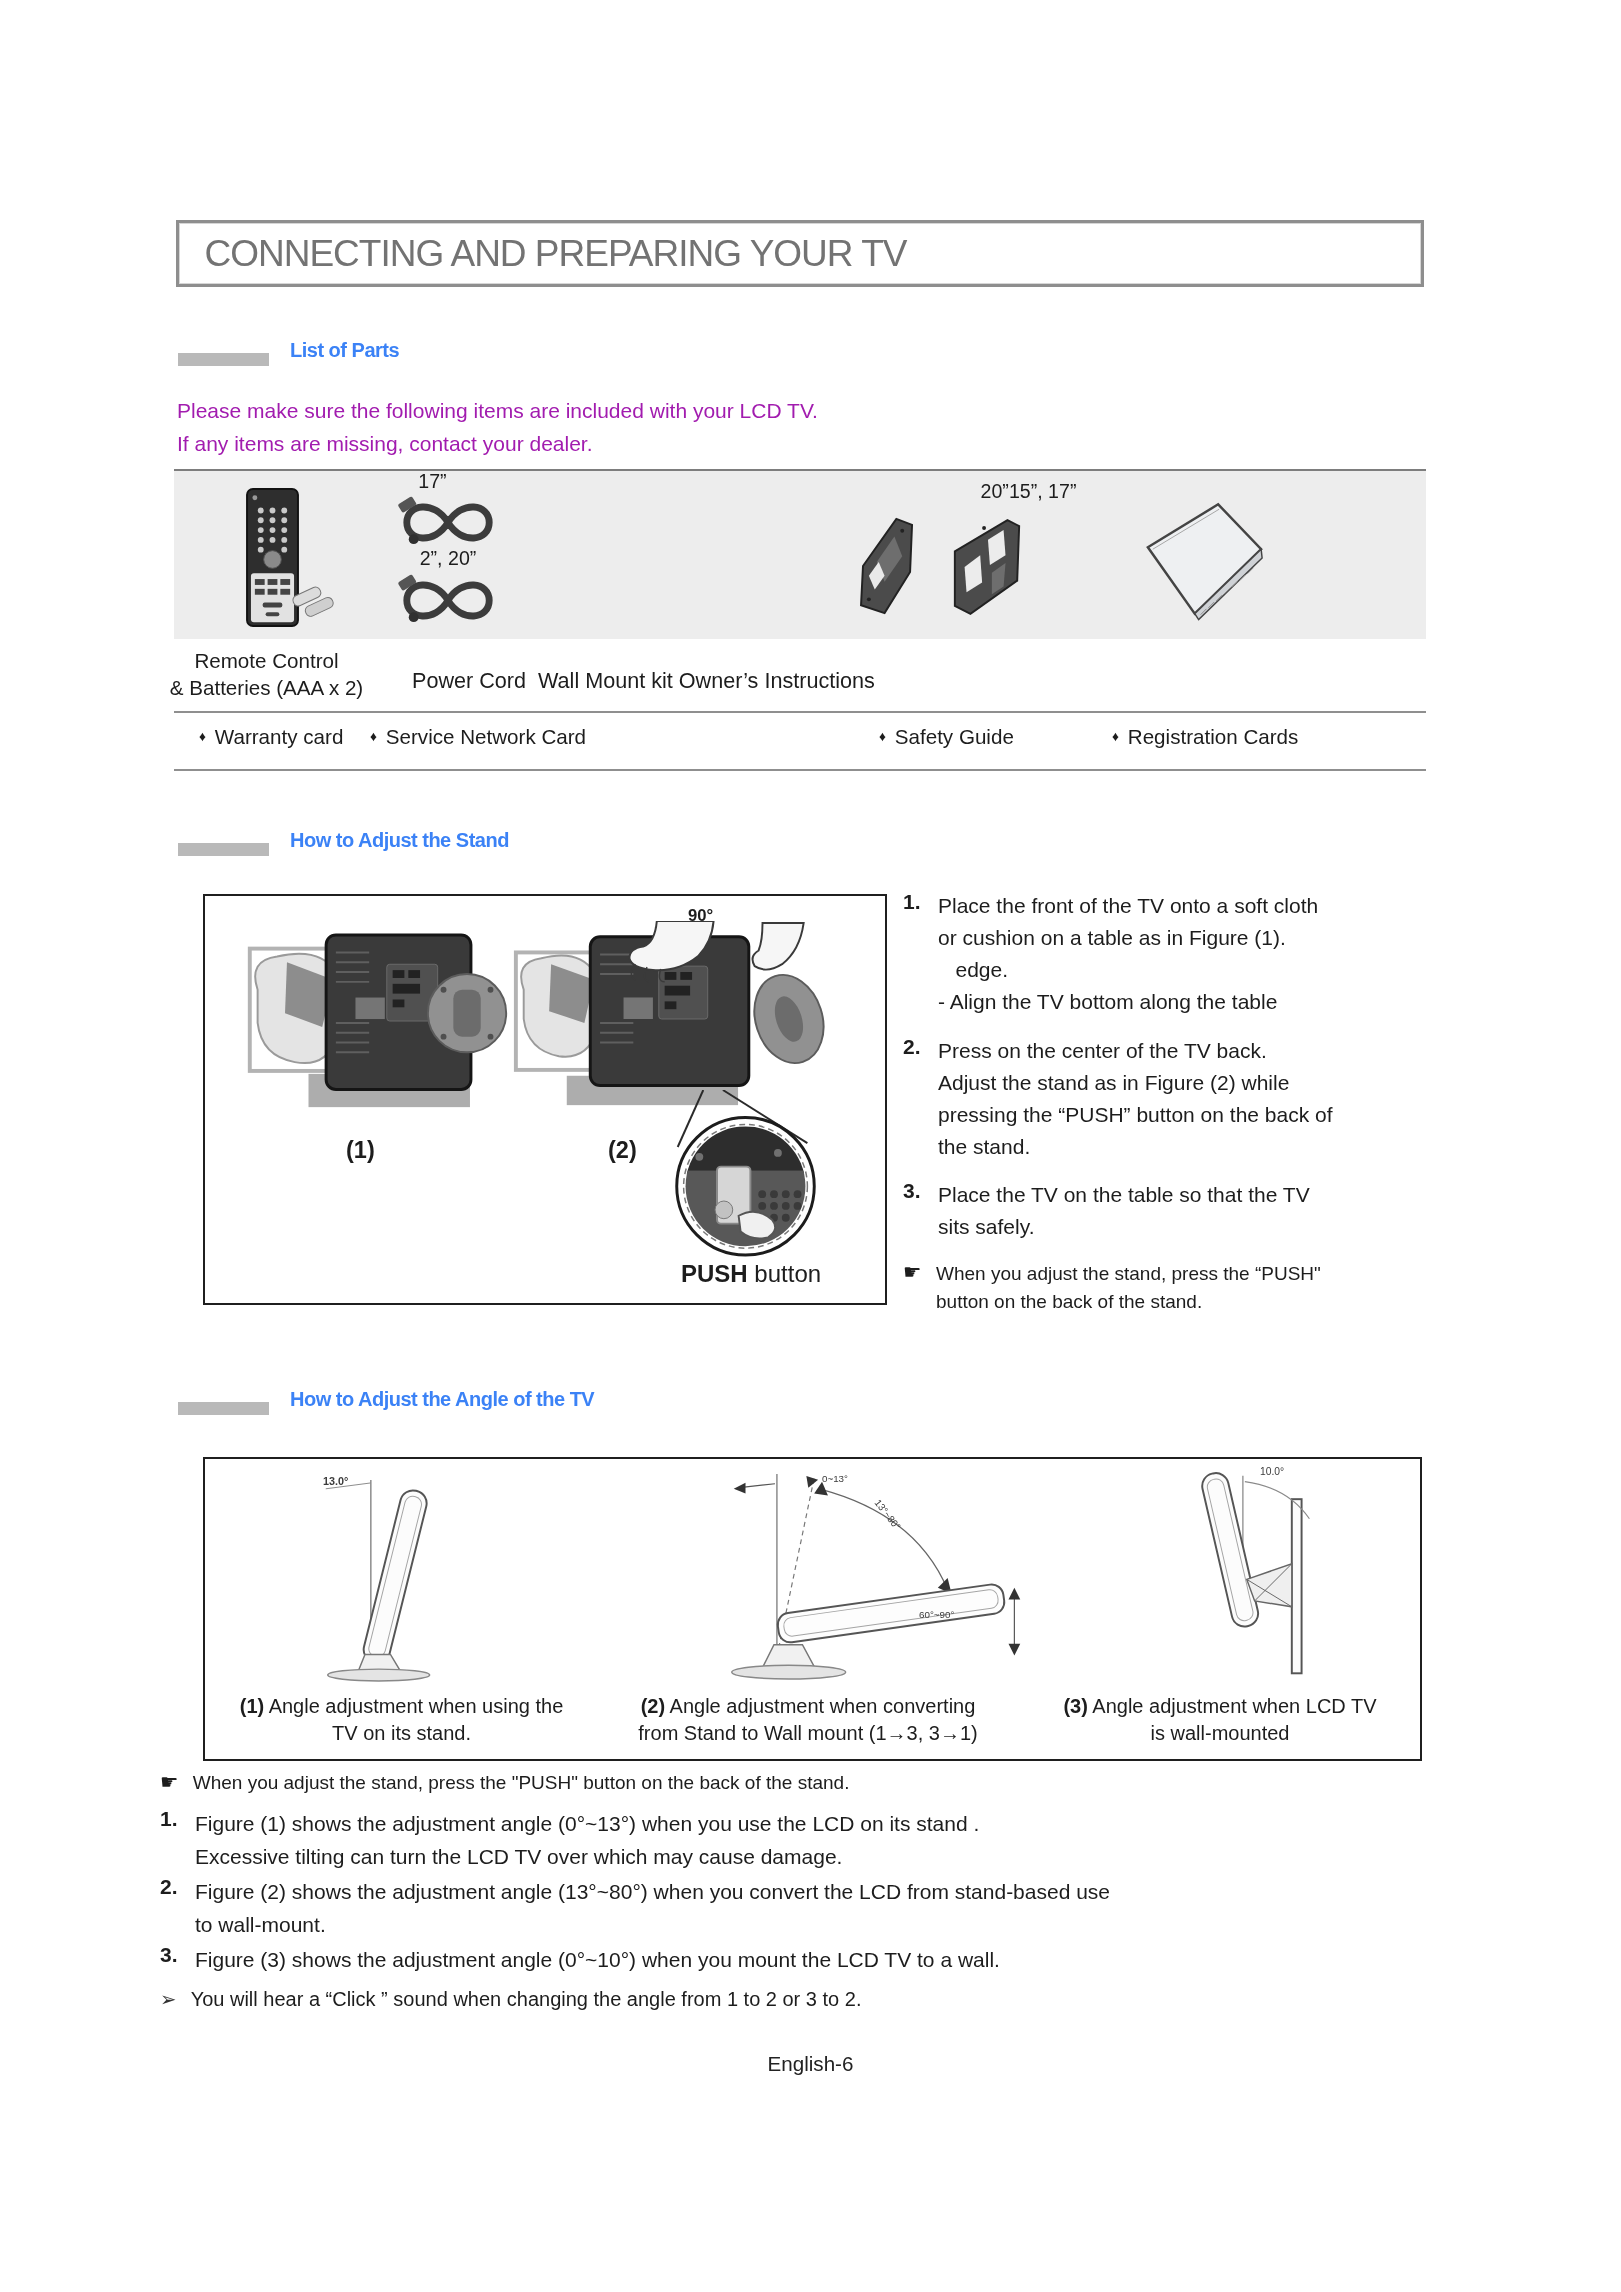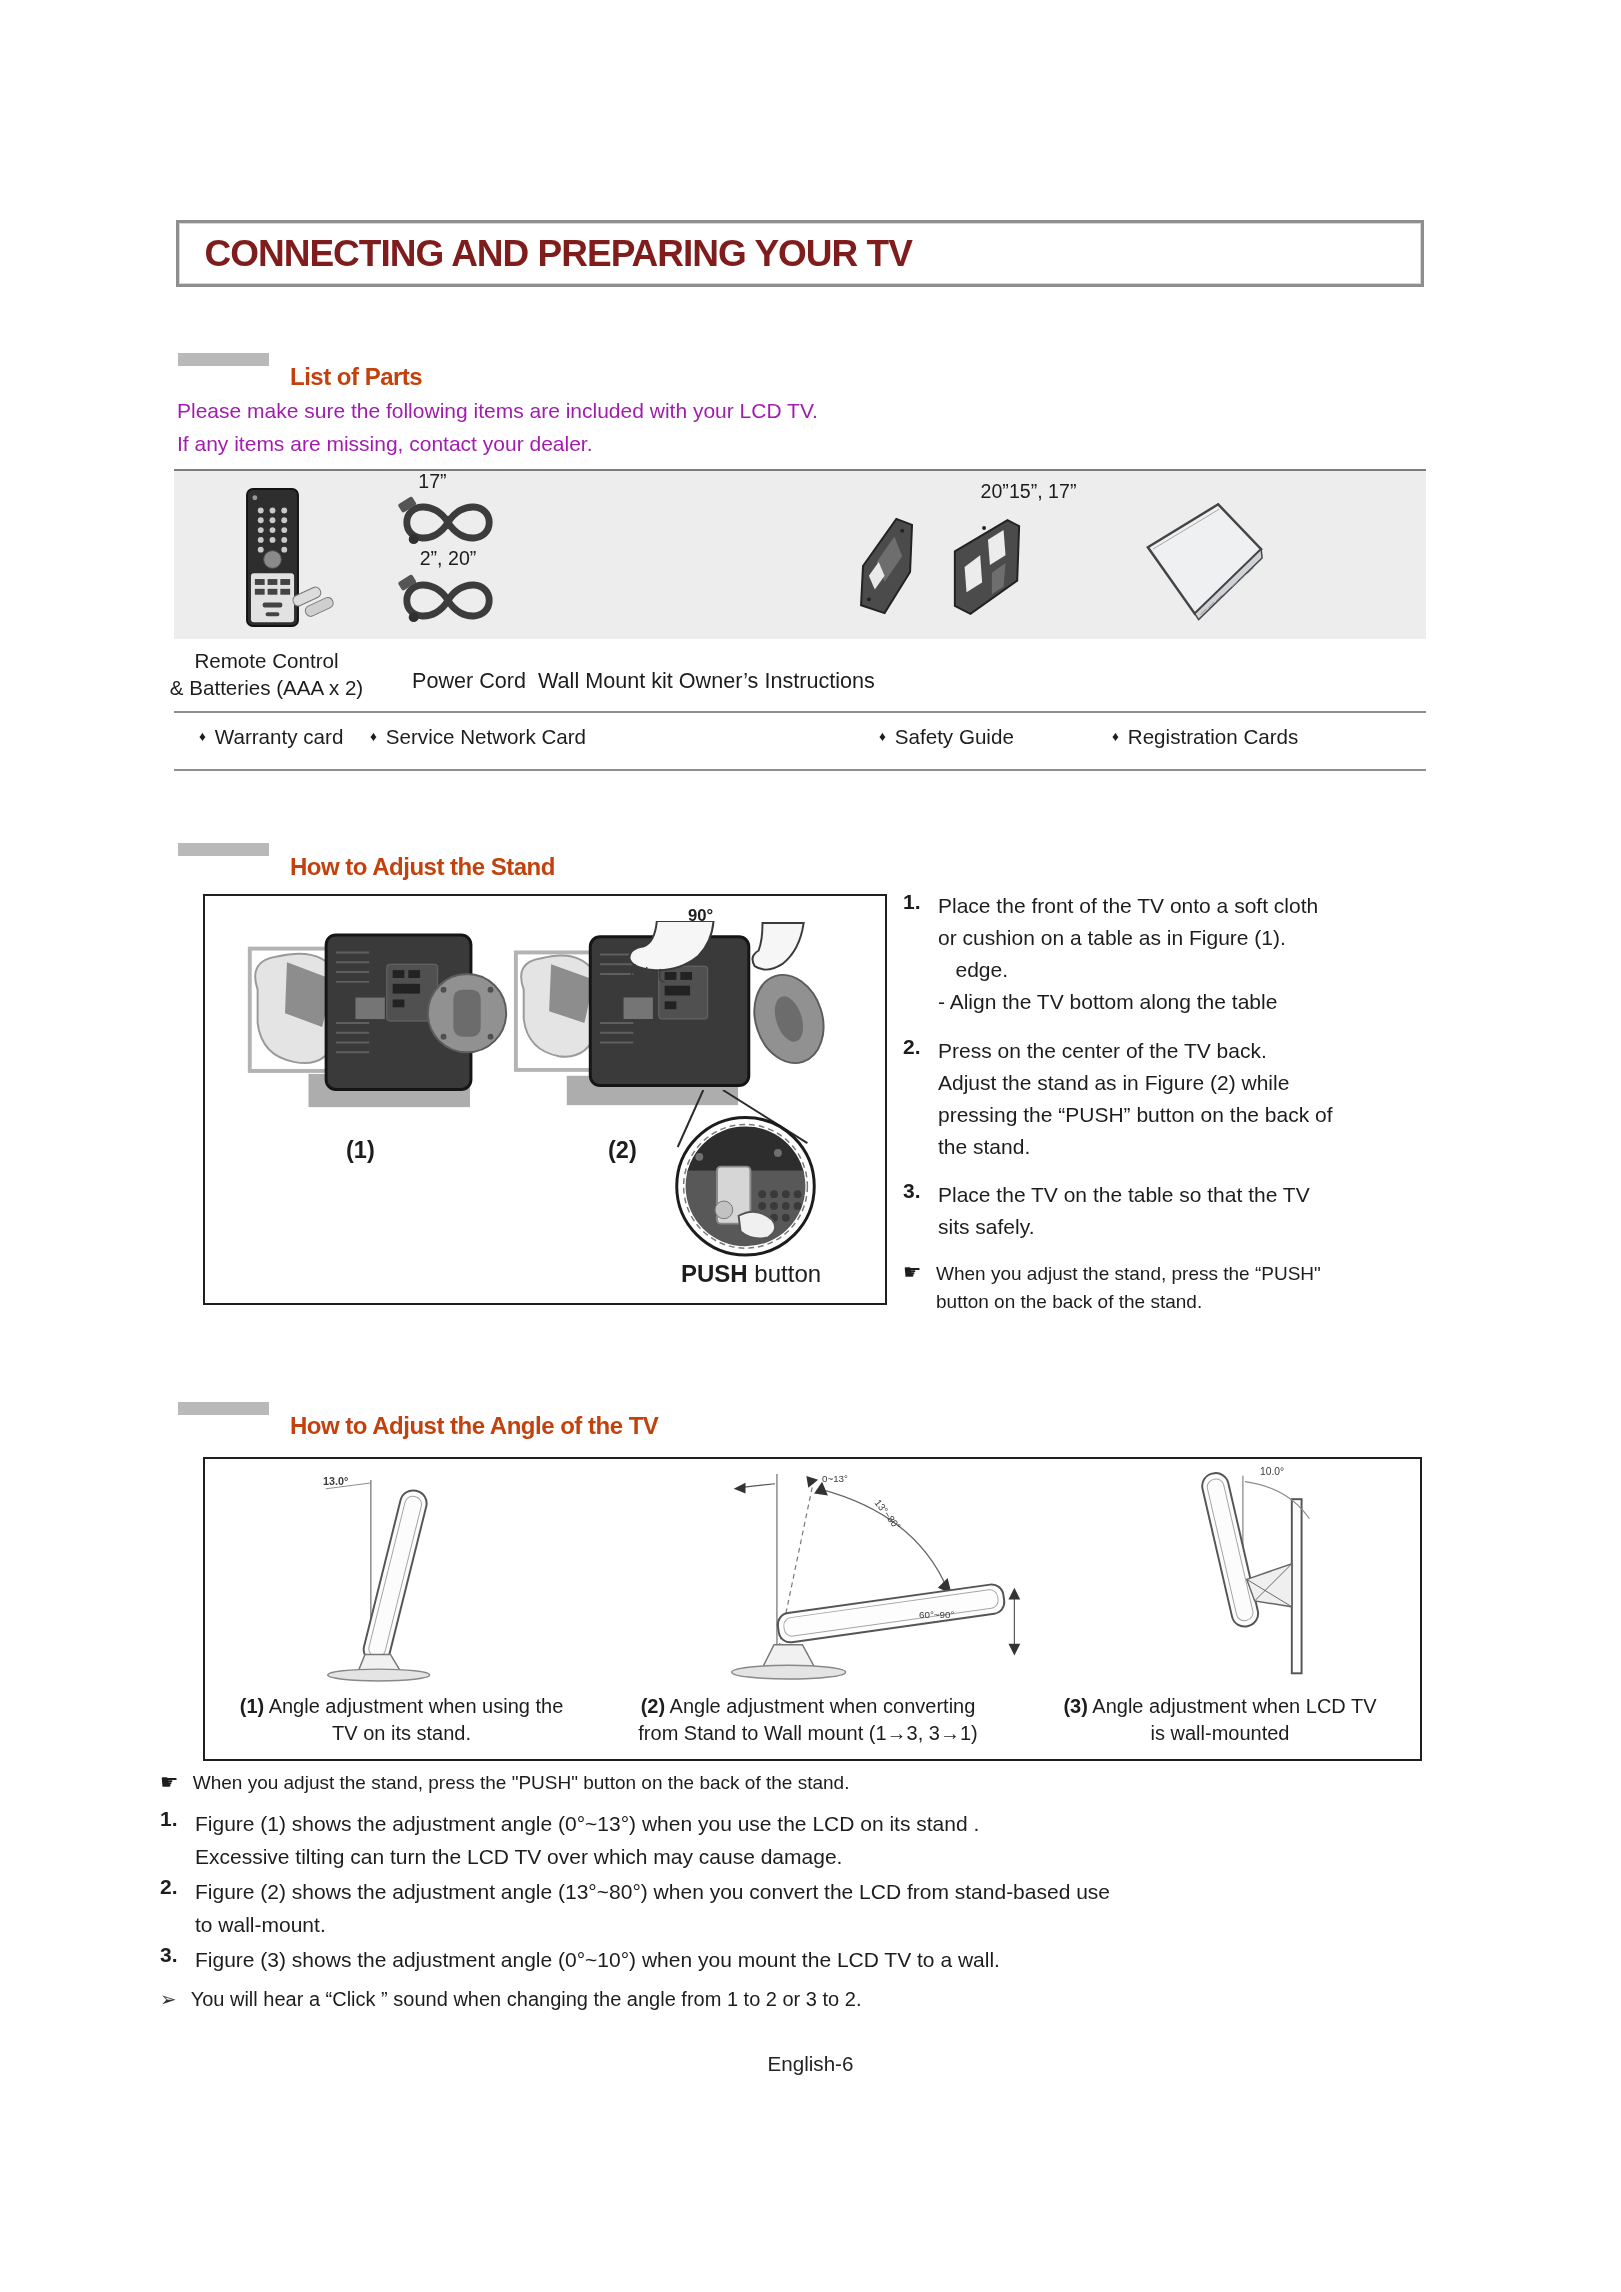--- a/index.html
+++ b/index.html
@@ -3,24 +3,24 @@
 <meta charset="utf-8">
 <style>
   html,body{margin:0;padding:0;background:#ffffff;}
   .page{position:relative;width:1621px;height:2293px;background:#fff;
         font-family:"Liberation Sans", sans-serif;color:#1d1d1d;overflow:hidden;}
   .abs{position:absolute;}
   .ln{white-space:pre;}
   
   .title-box{left:176px;top:220px;width:1242px;height:61px;border:3.9px solid #8e8e8e;
              box-shadow:inset 0 0 0 1px #d6d6d6;display:flex;align-items:center;}
-  .title-box h1{margin:0 0 0 25.5px;font-size:37px;letter-spacing:-1px;color:#7f1d1d;font-weight:bold;}
+  .title-box h1{margin:0 0 0 25.5px;font-size:37px;letter-spacing:-1px;color:#737373;font-weight:normal;}
   
   .sec-bar{width:91px;height:12.7px;background:#b9b9b9;}
-  .sec-head{font-size:24px;font-weight:bold;color:#c2410c;letter-spacing:-0.5px;margin-top:24px;}
+  .sec-head{font-size:20px;font-weight:bold;color:#3b82f6;letter-spacing:-0.5px;}
   .body-t{font-size:21px;color:#a21caf;}
   
   .band{left:174px;top:469px;width:1252px;height:168px;background:#ededed;border-top:2.9px solid #7d7d7d;}
   .size-label{font-size:19.6px;color:#1d1d1d;text-align:center;}
   .part-label{font-size:20.6px;text-align:center;line-height:27.4px;}
   .rule{left:174px;width:1252px;height:2px;background:#8f8f8f;}
   .bullet{font-size:20.6px;}
   .bullet .dia{font-size:13.7px;vertical-align:2.9px;margin-right:8.8px;}
   
   .figbox{border:2.9px solid #1f1f1f;background:#fff;}

